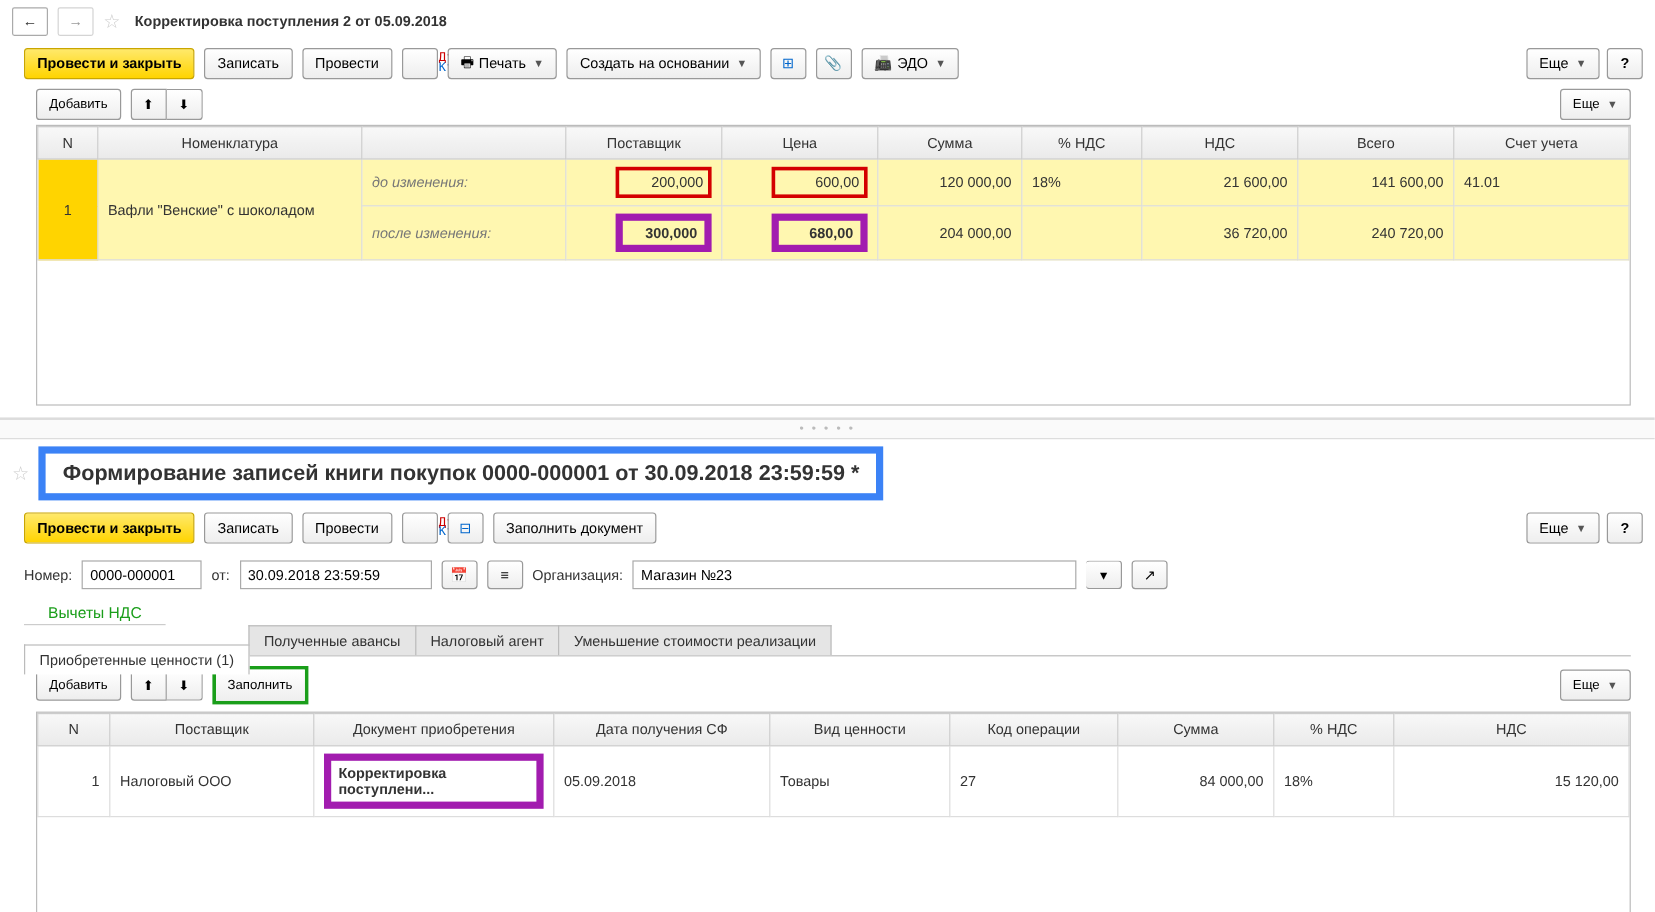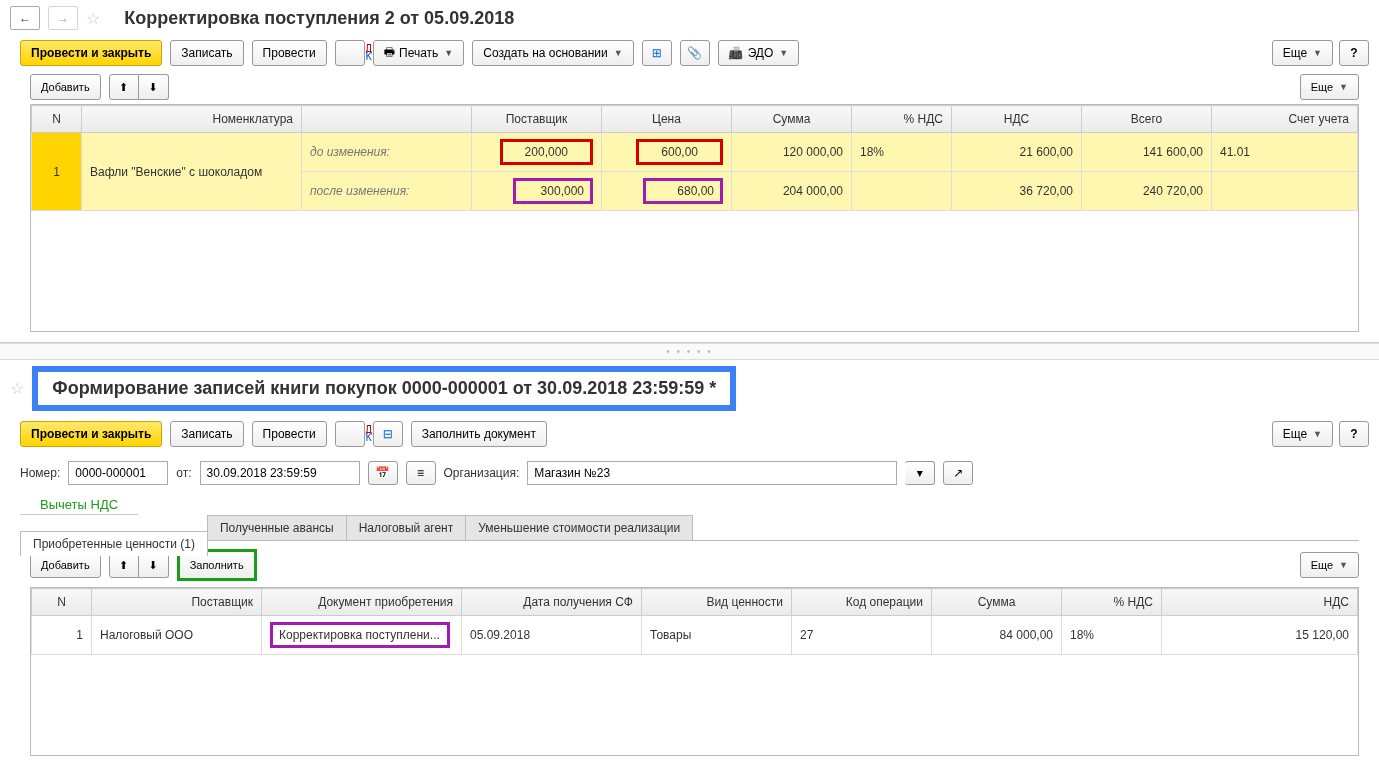--- a/index.html
+++ b/index.html
@@ -2,43 +2,43 @@
 <html><head>
 <meta charset="utf-8">
 <style>
 * { box-sizing: border-box; margin: 0; padding: 0; }
 body { font-family: Arial, sans-serif; font-size: 12px; color: #333; background: #fff; width: 1379px; }
 .panel { border-bottom: 1px solid #ccc; }
 .title-bar { display: flex; align-items: center; padding: 6px 10px; gap: 8px; }
 .nav-btn { width: 30px; height: 24px; border: 1px solid #aaa; background: #fff; display: flex; align-items: center; justify-content: center; cursor: pointer; border-radius: 2px; }
 .nav-btn.disabled { opacity: 0.5; }
 .star-icon { font-size: 16px; color: #ccc; }
-.title { font-size: 18px; font-weight: bold; margin-left: 16px; }
+.title { font-size: 12px; font-weight: bold; margin-left: 4px; }
 .toolbar { display: flex; align-items: center; padding: 4px 10px 8px 20px; gap: 8px; }
 .btn { border: 1px solid #999; background: linear-gradient(#fff,#eee); padding: 4px 10px; border-radius: 3px; cursor: pointer; display: inline-flex; align-items: center; gap: 4px; height: 26px; font-size: 12px; }
 .btn.primary { background: linear-gradient(#ffe96b,#ffd400); border-color: #c9a600; font-weight: bold; }
 .btn.icon-only { padding: 4px 6px; width: 30px; justify-content: center; }
 .dropdown-arrow { font-size: 9px; color: #555; margin-left: 2px; }
 .toolbar-right { margin-left: auto; display: flex; gap: 6px; }
 .sub-toolbar { display: flex; align-items: center; padding: 0 20px 4px 30px; gap: 8px; }
 .sub-toolbar .btn { font-size: 11px; }
 .arrow-btn-group { display: inline-flex; }
 .arrow-btn-group .btn { border-radius: 0; }
 .arrow-btn-group .btn:first-child { border-radius: 3px 0 0 3px; }
 .arrow-btn-group .btn:last-child { border-radius: 0 3px 3px 0; border-left: none; }
 .table-wrap { margin: 0 20px 10px 30px; border: 1px solid #bbb; background: #fff; }
 .grid { width: 100%; border-collapse: collapse; }
-.grid th { background: linear-gradient(#f8f8f8,#eaeaea); border: 1px solid #ccc; padding: 6px 8px; font-weight: normal; text-align: right; font-size: 12px; }
+.grid th { background: linear-gradient(#f8f8f8,#eaeaea); border: 1px solid #ccc; padding: 6px 8px; font-weight: normal; text-align: center; font-size: 12px; }
 .grid td { border: 1px solid #ddd; padding: 6px 8px; font-size: 12px; }
 .grid tr.hl td { background: #fff7b0; }
 .grid td.num { text-align: right; }
 .grid td.center { text-align: center; }
 .grid td.italic { font-style: italic; color: #777; }
-.box-red { border: 3px solid #d40000; padding: 3px 22px; display: inline-block; min-width: 80px; text-align: right; }
-.box-green { border: 3px solid #a21caf; padding: 3px 6px; display: inline-block; min-width: 80px; text-align: right; }
+.box-red { border: 3px solid #d40000; padding: 3px 4px; display: inline-block; min-width: 80px; text-align: right; }
+.box-green { border: 6px solid #a21caf; padding: 3px 6px; display: inline-block; min-width: 80px; text-align: right; font-weight: bold; }
 .grip { text-align: center; color: #bbb; font-size: 10px; letter-spacing: 2px; padding: 2px; background: #fafafa; border-top: 1px solid #ddd; border-bottom: 1px solid #ddd; }
 .title-box-green { border: 6px solid #3b82f6; padding: 6px 14px; display: inline-block; font-size: 18px; font-weight: bold; }
 .form-row { display: flex; align-items: center; padding: 6px 20px; gap: 8px; }
 .form-row label { font-size: 12px; }
 .textfield { border: 1px solid #aaa; padding: 3px 6px; height: 24px; font-size: 12px; background: #fff; }
 .section-label { color: #1a9e1a; font-size: 13px; padding: 6px 20px 2px 20px; border-bottom: 1px solid #ccc; display: inline-block; }
 .tabs { display: flex; margin: 0 20px; border-bottom: 1px solid #bbb; }
 .tab { border: 1px solid #bbb; border-bottom: none; padding: 5px 12px; background: #e5e5e5; cursor: pointer; font-size: 12px; margin-right: -1px; }
 .tab.active { background: #fff; position: relative; top: 16px; }
 .green-btn-wrap { border: 3px solid #1a9e1a; display: inline-block; padding: 0; }

